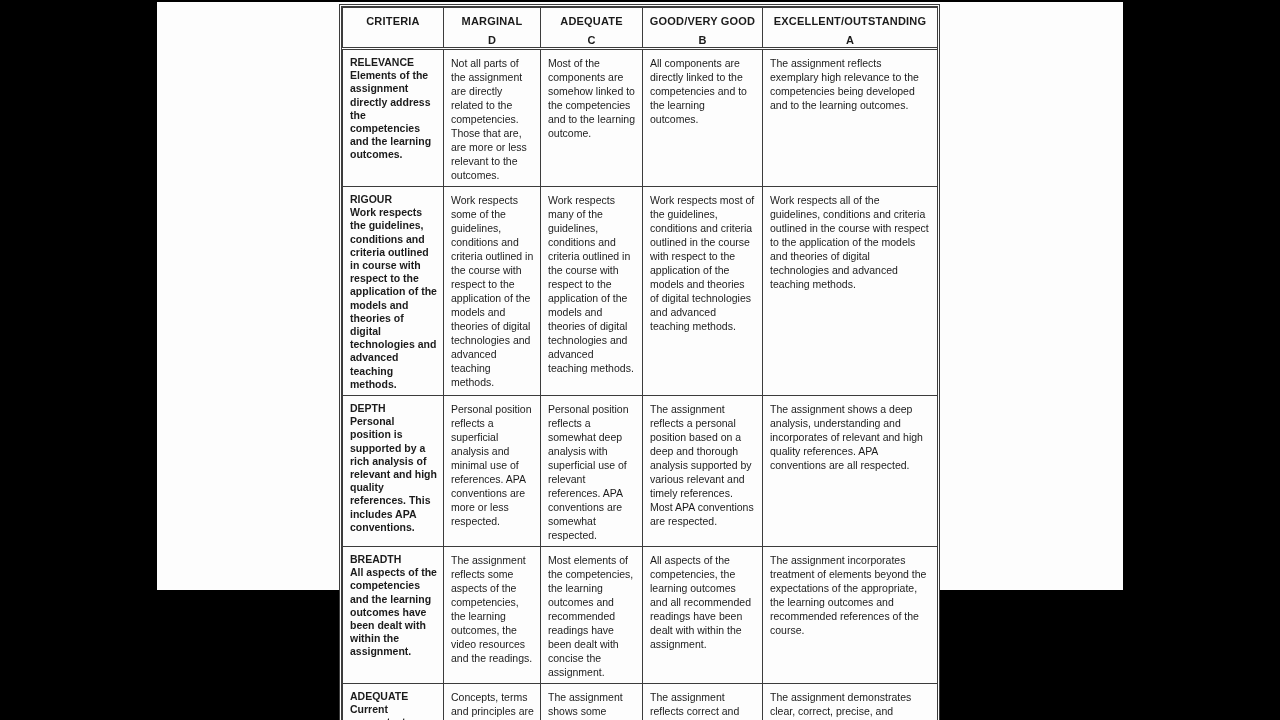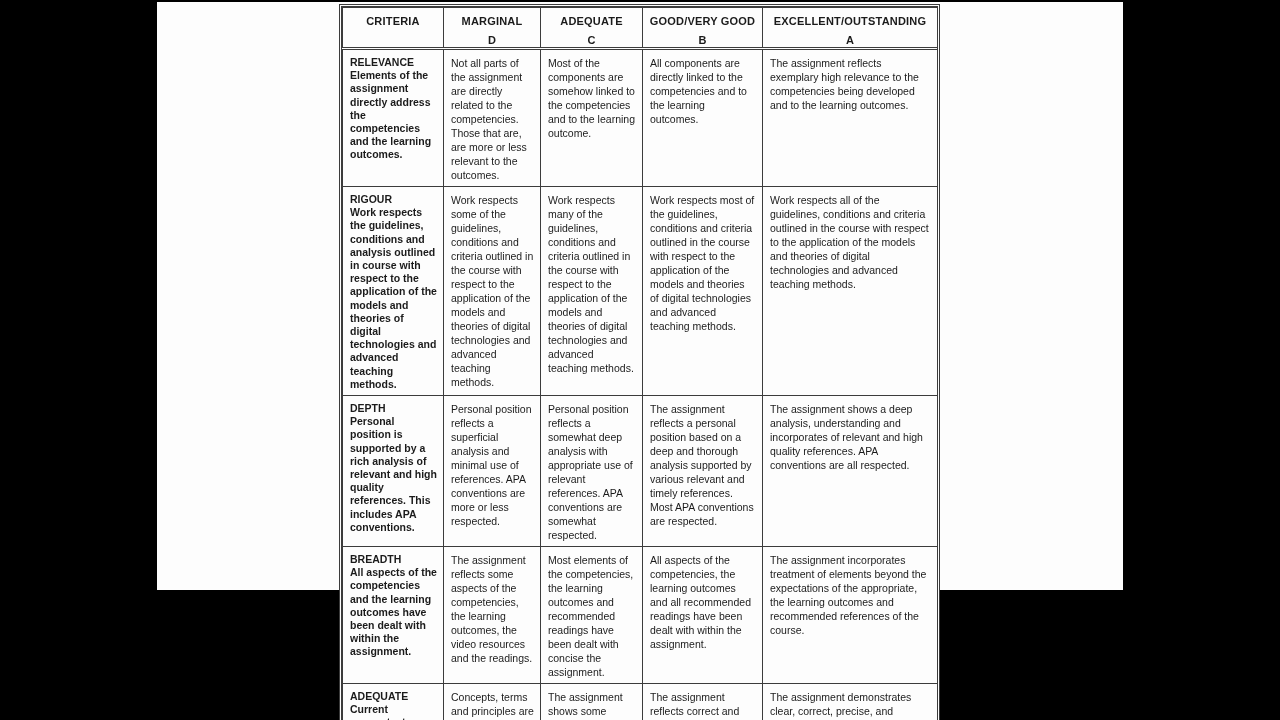--- a/index.html
+++ b/index.html
@@ -109,34 +109,34 @@
             <span class="crit-desc">Elements of the assignment directly address the competencies and the learning outcomes.</span>
           </td>
           <td>Not all parts of the assignment are directly related to the competencies. Those that are, are more or less relevant to the outcomes.</td>
           <td>Most of the components are somehow linked to the competencies and to the learning outcome.</td>
           <td>All components are directly linked to the competencies  and to the learning outcomes.</td>
           <td>The assignment reflects exemplary high relevance to the competencies being developed and to the learning outcomes.</td>
         </tr>
         <tr class="r1">
           <td class="crit">
             <span class="crit-title">RIGOUR</span>
-            <span class="crit-desc">Work respects the guidelines, conditions and analysis outlined in course with respect to the application of the models and theories of digital technologies and advanced teaching methods.</span>
+            <span class="crit-desc">Work respects the guidelines, conditions and criteria outlined in course with respect to the application of the models and theories of digital technologies and advanced teaching methods.</span>
           </td>
           <td>Work respects some of the guidelines, conditions and criteria outlined in the course with respect to the application of the models and theories of digital technologies and advanced teaching methods.</td>
           <td>Work respects many of the guidelines, conditions and criteria outlined in the course with respect to the application of the models and theories of digital technologies and advanced teaching methods.</td>
           <td>Work respects most of the guidelines, conditions and criteria outlined in the course with respect to the application of the models and theories of digital technologies and advanced teaching methods.</td>
           <td>Work respects all of the guidelines, conditions and criteria outlined in the course with respect to the application of the models and theories of digital technologies and advanced teaching methods.</td>
         </tr>
         <tr class="r2">
           <td class="crit">
             <span class="crit-title">DEPTH</span>
             <span class="crit-desc">Personal position is supported by a rich analysis of relevant and high quality references. This includes APA conventions.</span>
           </td>
           <td>Personal position reflects a superficial analysis and minimal use of references. APA conventions are more or less respected.</td>
-          <td>Personal position reflects a somewhat deep analysis with appropriate use of relevant references. APA conventions are somewhat respected.</td>
+          <td>Personal position reflects a somewhat deep analysis with superficial use of relevant references. APA conventions are somewhat respected.</td>
           <td>The assignment reflects a personal position based on a deep and thorough analysis supported by various relevant and timely references. Most APA conventions are respected.</td>
           <td>The assignment shows a deep analysis, understanding and incorporates of relevant and high quality references. APA conventions are all respected.</td>
         </tr>
         <tr class="r3">
           <td class="crit">
             <span class="crit-title">BREADTH</span>
             <span class="crit-desc">All aspects of the competencies and the learning outcomes have been dealt with within the assignment.</span>
           </td>
           <td>The assignment reflects some aspects of the competencies, the learning outcomes, the video resources and the readings.</td>
           <td>Most elements of the competencies, the learning outcomes and recommended readings have been dealt with concise the assignment.</td>

